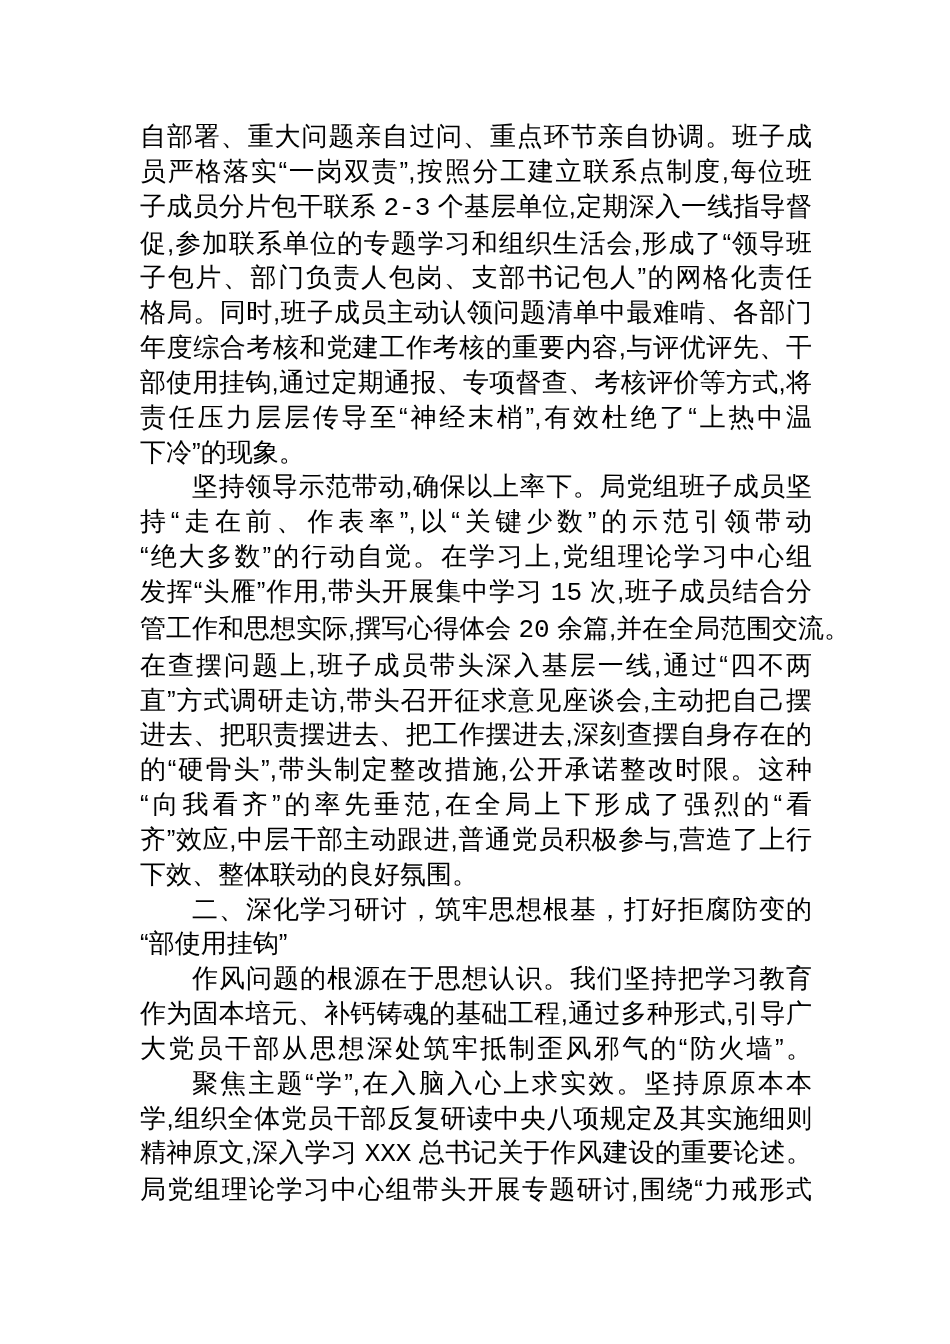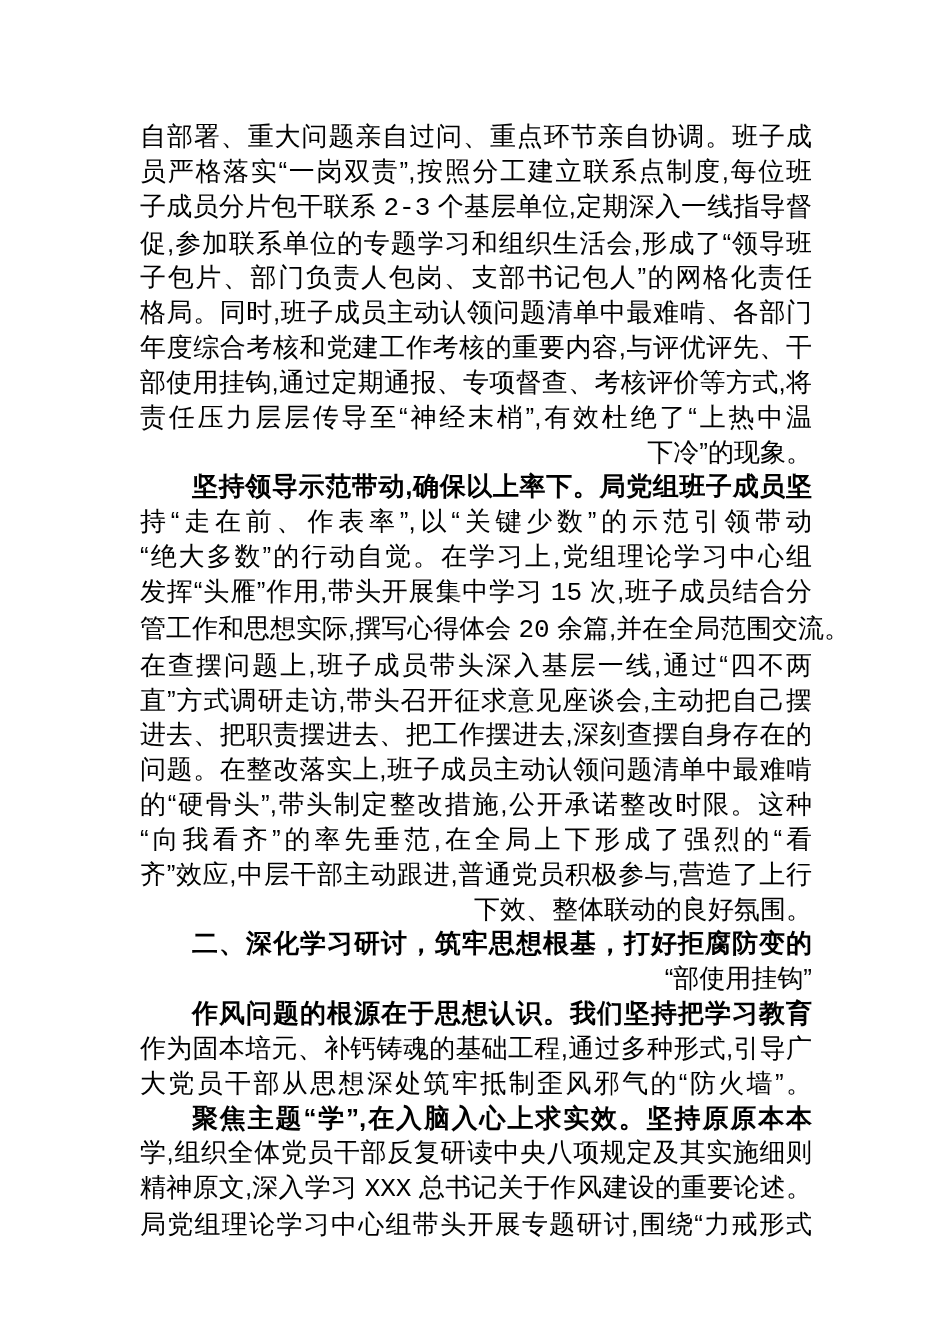--- a/index.html
+++ b/index.html
@@ -28,29 +28,28 @@
     width: 672px;
     font-family: "Liberation Sans", "DejaVu Sans", sans-serif;
     font-size: 26px;
     line-height: 34.85px;
     color: var(--text-color, #000000);
     -webkit-font-smoothing: antialiased;
   }
   .line {
     min-height: 34.85px;
     white-space: nowrap;
-    text-align: right;
+    text-align: left;
   }
   .line.justify {
     text-align: justify;
     text-align-last: justify;
   }
   .line.indent {
     text-indent: 52px;
-    font-weight: bold;
   }
   
   .lat {
     font-family: Liberation Mono, monospace;
   }
 </style>
 </head>
 <body>
 
 <div class="page">
@@ -66,21 +65,20 @@
       <div class="line justify"><span>责任压力层层传导至“神经末梢”,有效杜绝了“上热中温</span></div>
       <div class="line"><span>下冷”的现象。</span></div>
       <div class="line indent justify"><span>坚持领导示范带动,确保以上率下。局党组班子成员坚</span></div>
       <div class="line justify"><span>持“走在前、作表率”,以“关键少数”的示范引领带动</span></div>
       <div class="line justify"><span>“绝大多数”的行动自觉。在学习上,党组理论学习中心组</span></div>
       <div class="line justify"><span>发挥“头雁”作用,带头开展集中学习 </span><span class="lat">15</span><span> 次,班子成员结合分</span></div>
       <div class="line justify"><span>管工作和思想实际,撰写心得体会 </span><span class="lat">20</span><span> 余篇,并在全局范围交流。</span></div>
       <div class="line justify"><span>在查摆问题上,班子成员带头深入基层一线,通过“四不两</span></div>
       <div class="line justify"><span>直”方式调研走访,带头召开征求意见座谈会,主动把自己摆</span></div>
       <div class="line justify"><span>进去、把职责摆进去、把工作摆进去,深刻查摆自身存在的</span></div>
-      <div class="line justify"><span>问题。在整改落实上,班子成员主动认领问题清单中最难啃</span></div>
       <div class="line justify"><span>的“硬骨头”,带头制定整改措施,公开承诺整改时限。这种</span></div>
       <div class="line justify"><span>“向我看齐”的率先垂范,在全局上下形成了强烈的“看</span></div>
       <div class="line justify"><span>齐”效应,中层干部主动跟进,普通党员积极参与,营造了上行</span></div>
       <div class="line"><span>下效、整体联动的良好氛围。</span></div>
       <div class="line indent justify"><span>二、深化学习研讨，筑牢思想根基，打好拒腐防变的</span></div>
       <div class="line"><span>“部使用挂钩”</span></div>
       <div class="line indent justify"><span>作风问题的根源在于思想认识。我们坚持把学习教育</span></div>
       <div class="line justify"><span>作为固本培元、补钙铸魂的基础工程,通过多种形式,引导广</span></div>
       <div class="line justify"><span>大党员干部从思想深处筑牢抵制歪风邪气的“防火墙”。</span></div>
       <div class="line indent justify"><span>聚焦主题“学”,在入脑入心上求实效。坚持原原本本</span></div>

